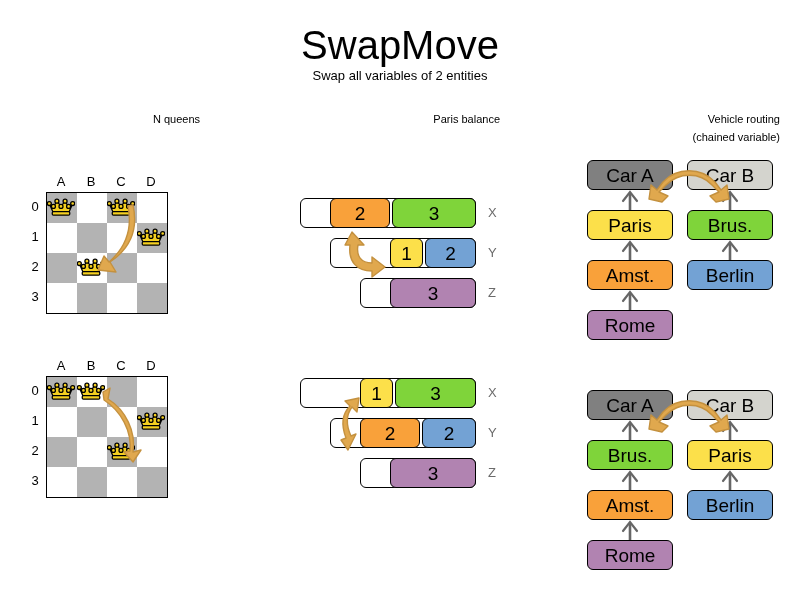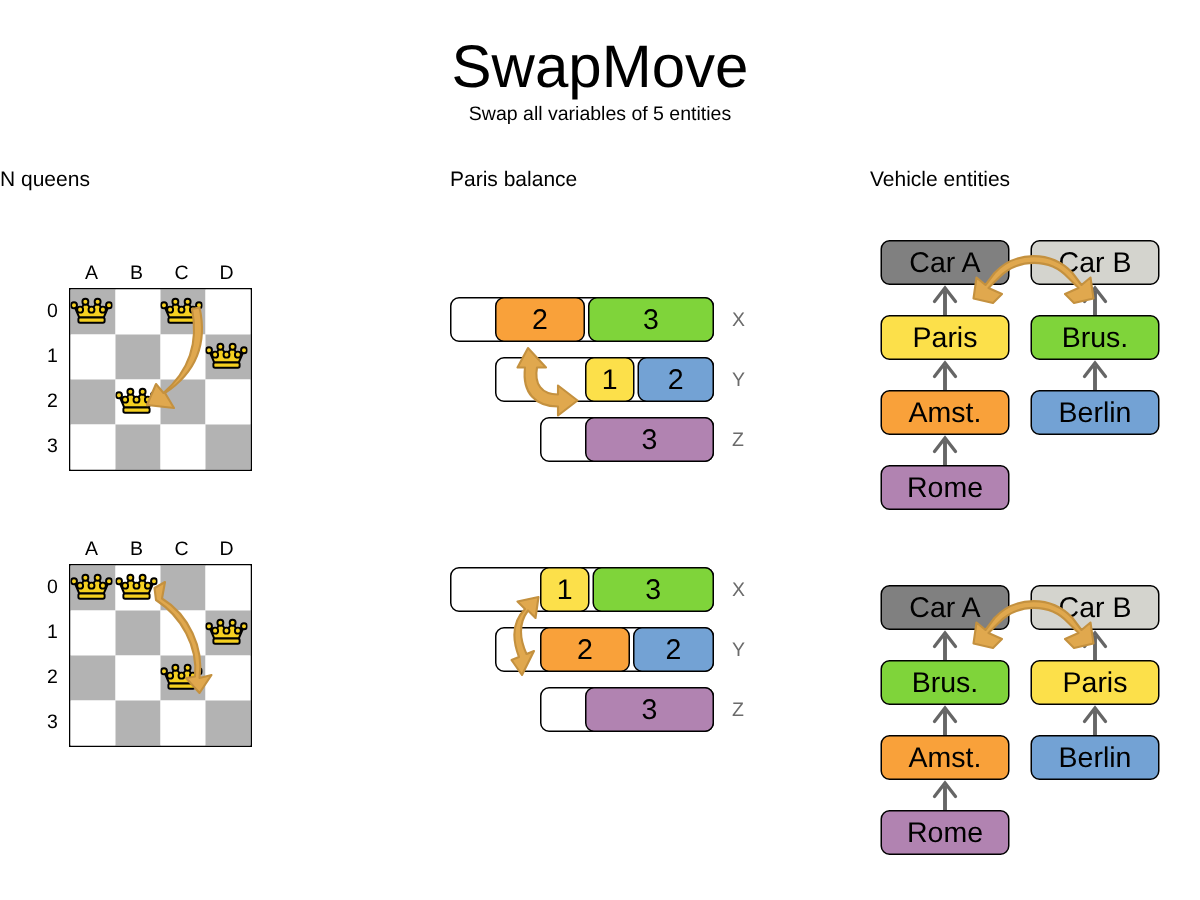--- a/index.html
+++ b/index.html
@@ -31,22 +31,22 @@
     left: 0; top: 68px;
     width: 800px;
     text-align: center;
     font-size: 13px;
     line-height: 16px;
   }
 
   
   .section-heading {
     position: absolute;
-    text-align: left;
-    font-size: 14px;
+    text-align: right;
+    font-size: 11px;
     line-height: 18px;
   }
   #heading-nqueens { left: 0px;   top: 110px; width: 200px; }
   #heading-cloud   { left: 300px; top: 110px; width: 200px; }
   #heading-vrp     { left: 580px; top: 110px; width: 200px; }
 
   
   .chessboard { position: absolute; }
   .cb-file-label, .cb-rank-label {
     position: absolute;
@@ -136,26 +136,27 @@
     position: absolute;
     left: 0; top: 0;
     width: 800px; height: 600px;
     pointer-events: none;
   }
 </style>
 </head>
 <body>
 
 <div id="page-title">SwapMove</div>
-<div id="page-subtitle">Swap all variables of 5 entities</div>
+<div id="page-subtitle">Swap all variables of 2 entities</div>
 
 <div class="section-heading" id="heading-nqueens">N queens</div>
 <div class="section-heading" id="heading-cloud">Paris balance</div>
 <div class="section-heading" id="heading-vrp">
-  <div>Vehicle entities</div>
+  <div>Vehicle routing</div>
+  <div>(chained variable)</div>
 </div>
 
 <div class="chessboard" id="board-before" style="left:46px; top:192px; width:120px; height:120px;">
     <div class="cb-file-label" style="left: 0px;">A</div>
     <div class="cb-file-label" style="left: 30px;">B</div>
     <div class="cb-file-label" style="left: 60px;">C</div>
     <div class="cb-file-label" style="left: 90px;">D</div>
     <div class="cb-rank-label" style="top: 8px;">0</div>
     <div class="cb-rank-label" style="top: 38px;">1</div>
     <div class="cb-rank-label" style="top: 68px;">2</div>

